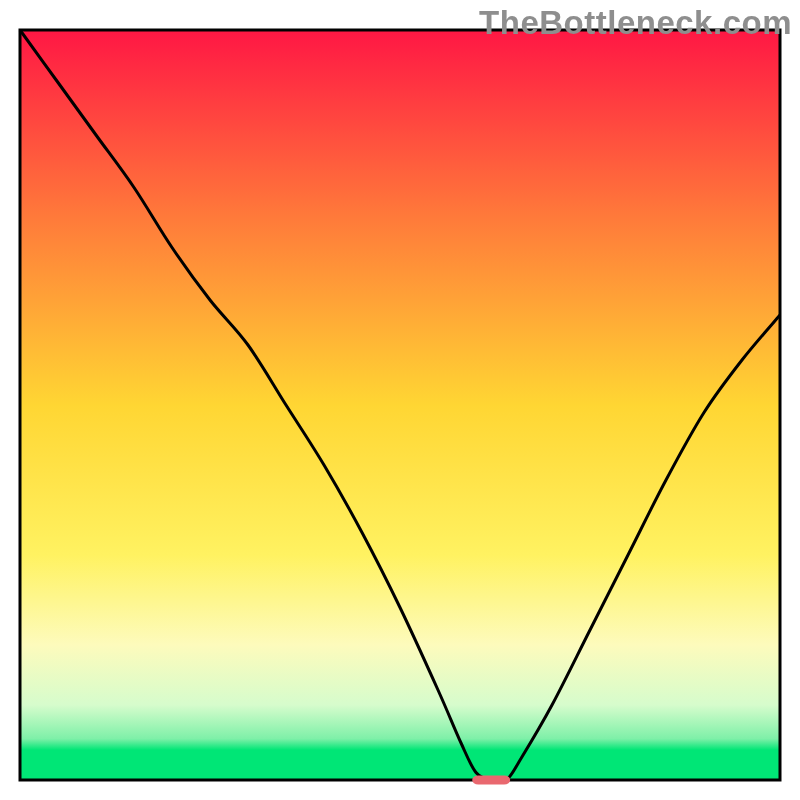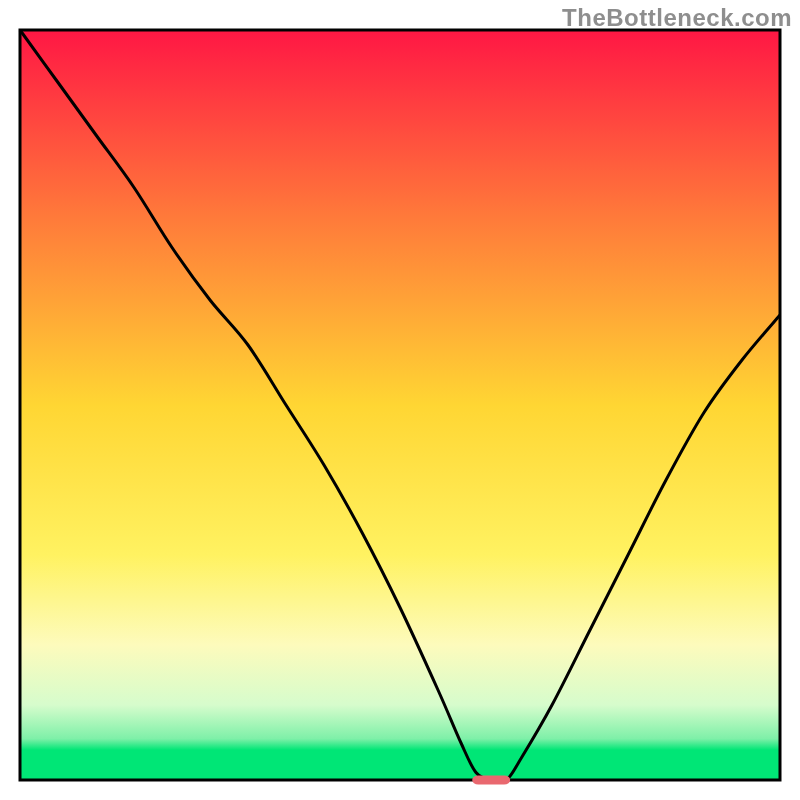--- a/index.html
+++ b/index.html
@@ -13,21 +13,21 @@
   }
   .container {
     position: relative;
     width: 800px;
     height: 800px;
   }
   .watermark {
     position: absolute;
     top: 4px;
     right: 8px;
-    font-size: 24px;
+    font-size: 33px;
     font-weight: 700;
     color: #8e8e8e;
     letter-spacing: 0.5px;
     z-index: 50;
   }
   svg.chart {
     position: absolute;
     top: 0;
     left: 0;
     width: 800px;

